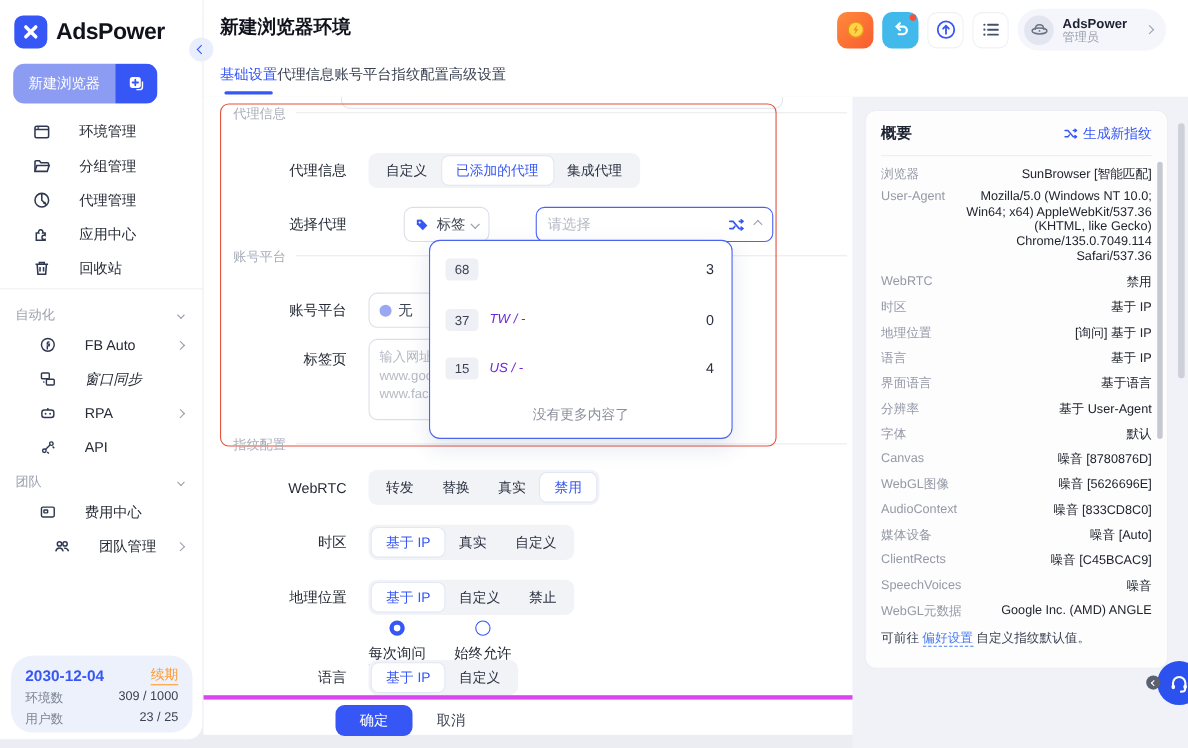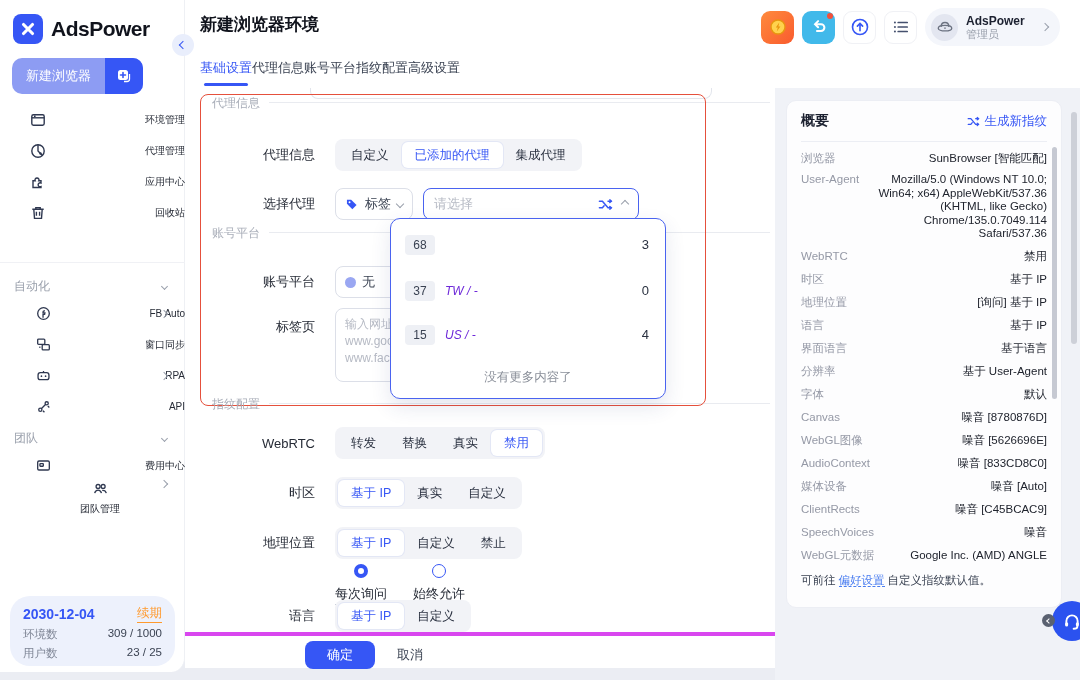--- a/index.html
+++ b/index.html
@@ -14,21 +14,21 @@
   .collapse-btn { position:absolute; left:172px; top:34px; width:22px; height:22px; border-radius:50%; background:#e9eefc; display:flex; align-items:center; justify-content:center; z-index:40; }
   .chev { display:inline-block; width:6px; height:6px; border-right:1.6px solid #9aa0ac; border-bottom:1.6px solid #9aa0ac; }
   .chev.left { transform:rotate(135deg); border-color:#3656f5; }
   .chev.right { transform:rotate(-45deg); }
   .chev.down { transform:rotate(45deg); }
   .chev.up { transform:rotate(-135deg); }
   .new-btn { position:absolute; left:12px; top:58px; width:131px; height:36px; border-radius:10px; background:#8d9cf3; display:flex; overflow:hidden; cursor:pointer; }
   .new-btn-label { flex:1; display:flex; align-items:center; justify-content:center; color:#fff; font-size:13px; }
   .new-btn-plus { width:38px; background:#3656f5; display:flex; align-items:center; justify-content:center; }
   .menu { position:absolute; left:0; top:104px; width:185px; }
-  .menu-item { height:31px; display:flex; align-items:center; gap:6px; padding-left:30px; font-size:10px; color:#262b36; cursor:pointer; position:relative;justify-content:space-between; }
+  .menu-item { height:31px; display:flex; align-items:center; gap:26px; padding-left:30px; font-size:13px; color:#262b36; cursor:pointer; position:relative; }
   .menu-item svg { flex:0 0 auto; }
   .menu-item .chev.right { position:absolute; right:18px; }
   .side-divider { position:absolute; left:0; top:262px; width:185px; border-top:1px solid #f0f1f5; }
   .sec-header { height:24px; display:flex; align-items:center; padding-left:14px; font-size:12px; color:#9aa0ac; position:relative; }
   .sec-header .chev { position:absolute; right:18px; width:5px; height:5px; }
   .auto-sec { position:absolute; left:0; top:274px; width:185px; }
   .team-sec { position:absolute; left:0; top:426px; width:185px; }
   .usage-card { position:absolute; left:10px; top:596px; width:165px; height:70px; background:#edf1fc; border-radius:20px; padding:9px 13px 0 13px; }
   .usage-top { display:flex; justify-content:space-between; align-items:center; }
   .usage-date { font-size:14px; font-weight:bold; color:#3656f5; }
@@ -150,20 +150,27 @@
       <div class="menu-item">
         <svg width="16" height="16" viewBox="0 0 16 16" fill="none" stroke="#2f3850" stroke-width="1.4">
             <rect x="1.8" y="2.8" width="12.4" height="10.4" rx="1.6"></rect>
             <path d="M1.8 5.8h12.4"></path>
             <path d="M4 4.3h1.6"></path>
           </svg>
         <span>环境管理</span>
       </div>
       <div class="menu-item">
         <svg width="16" height="16" viewBox="0 0 16 16" fill="none" stroke="#2f3850" stroke-width="1.4">
+            <path d="M1.8 12.8V4.2a1 1 0 0 1 1-1h3l1.4 1.8h6a1 1 0 0 1 1 1v1"></path>
+            <path d="M1.8 12.8l1.7-5.4h11.2l-1.8 5.4z"></path>
+          </svg>
+        <span>分组管理</span>
+      </div>
+      <div class="menu-item">
+        <svg width="16" height="16" viewBox="0 0 16 16" fill="none" stroke="#2f3850" stroke-width="1.4">
             <circle cx="8" cy="8" r="6.2"></circle>
             <path d="M8 1.8V8l4.4 4.4"></path>
             <circle cx="10.5" cy="10.5" r="1.2" fill="#2f3850" stroke="none"></circle>
           </svg>
         <span>代理管理</span>
       </div>
       <div class="menu-item">
         <svg width="16" height="16" viewBox="0 0 16 16" fill="none" stroke="#2f3850" stroke-width="1.4">
             <path d="M3 13.5V6.8h2.2a2 2 0 1 1 3.6 0H11v2.2a2 2 0 1 0 0 3.6v.9z"></path>
           </svg>
@@ -185,21 +192,21 @@
         <span class="chev down"></span>
       </div>
       <div class="menu-item" style="padding-left:36px;">
         <svg width="15" height="15" viewBox="0 0 16 16" fill="none" stroke="#2f3850" stroke-width="1.4">
             <circle cx="8" cy="8" r="6.2"></circle>
             <path d="M9.6 5.2H8.6c-.7 0-1.1.4-1.1 1.1v1h2l-.3 1.7H7.5v3.6"></path>
           </svg>
         <span>FB Auto</span>
         <span class="chev right"></span>
       </div>
-      <div class="menu-item" style="padding-left:36px;">
+      <div class="menu-item" style="padding-left:36px;font-style:italic;">
         <svg width="15" height="15" viewBox="0 0 16 16" fill="none" stroke="#2f3850" stroke-width="1.4">
             <rect x="1.8" y="2.2" width="7.6" height="5.6" rx="1"></rect>
             <rect x="6.6" y="8.2" width="7.6" height="5.6" rx="1"></rect>
             <path d="M3.5 10.9h1.2"></path>
           </svg>
         <span>窗口同步</span>
       </div>
       <div class="menu-item" style="padding-left:36px;">
         <svg width="15" height="15" viewBox="0 0 16 16" fill="none" stroke="#2f3850" stroke-width="1.4">
             <rect x="2.2" y="5" width="11.6" height="7.4" rx="2.4"></rect>
@@ -225,21 +232,21 @@
         <span>团队</span>
         <span class="chev down"></span>
       </div>
       <div class="menu-item" style="padding-left:36px;">
         <svg width="15" height="15" viewBox="0 0 16 16" fill="none" stroke="#2f3850" stroke-width="1.4">
             <rect x="1.8" y="3.2" width="12.4" height="9.6" rx="1.4"></rect>
             <rect x="4.2" y="6" width="3.6" height="2.8" rx=".5"></rect>
           </svg>
         <span>费用中心</span>
       </div>
-      <div class="menu-item" style="padding-left:15px;flex-direction:column;">
+      <div class="menu-item" style="padding-left:49px;">
         <svg width="15" height="15" viewBox="0 0 16 16" fill="none" stroke="#2f3850" stroke-width="1.4">
             <circle cx="5.4" cy="5.8" r="2.1"></circle>
             <circle cx="10.8" cy="5.8" r="2.1"></circle>
             <path d="M1.8 13c.5-2.2 2-3.3 3.6-3.3S8.5 10.8 9 13M9.8 10c1.8-.3 3.8.9 4.4 3"></path>
           </svg>
         <span>团队管理</span>
         <span class="chev right"></span>
       </div>
     </div>
 
@@ -323,21 +330,21 @@
 
     <div class="frow" style="left:20px; top:51px;">
       <span class="flabel">代理信息</span>
       <span class="seg">
         <span class="seg-opt">自定义</span>
         <span class="seg-opt active">已添加的代理</span>
         <span class="seg-opt">集成代理</span>
       </span>
     </div>
 
-    <div class="frow" style="left:20px; top:100px;">
+    <div class="frow" style="left:20px; top:100px;gap:32px;">
       <span class="flabel">选择代理</span>
       <span class="mini-select">
         <svg width="14" height="14" viewBox="0 0 16 16">
             <path d="M2.2 3.2v4.6l6.2 6.2 4.8-4.8-6.2-6.2z" fill="#3656f5"></path>
             <circle cx="5.2" cy="6" r="1.1" fill="#fff"></circle>
           </svg>
         <span class="txt">标签</span>
         <span class="chev down"></span>
       </span>
       <span class="proxy-select">

